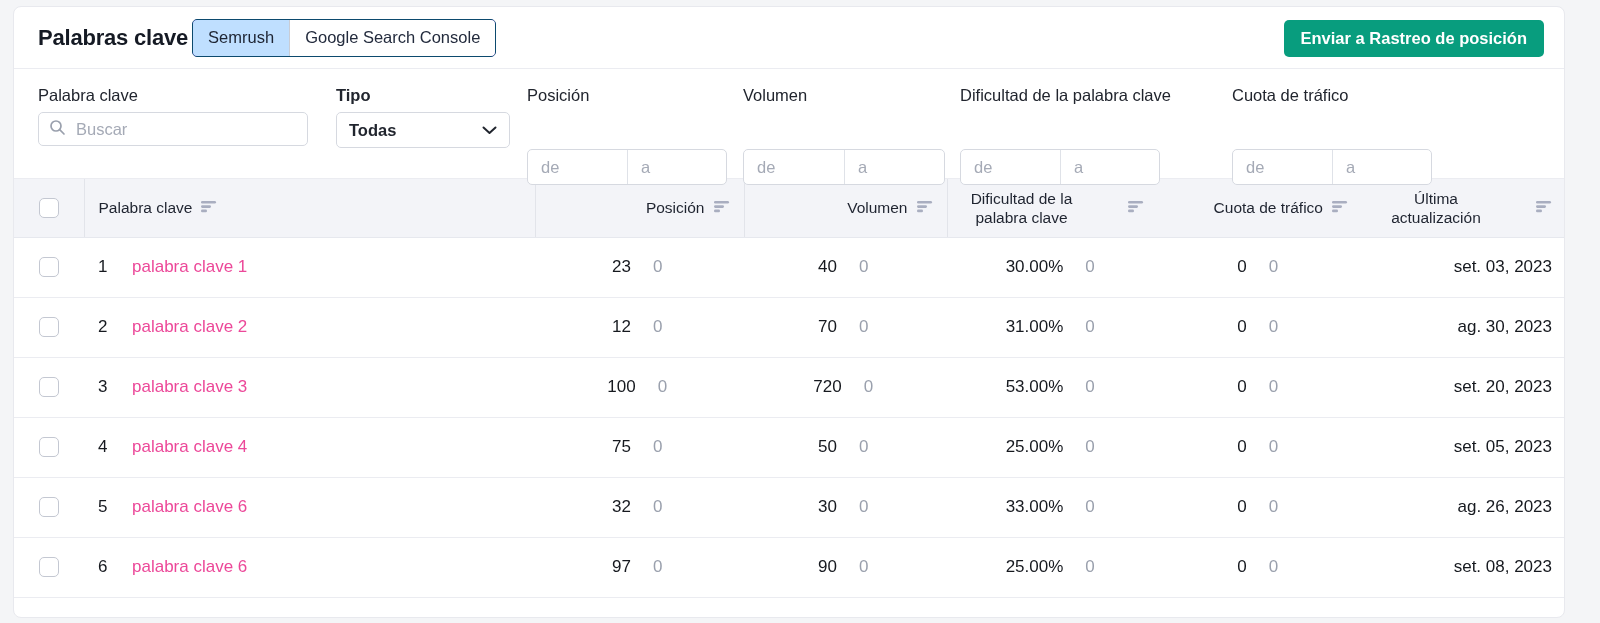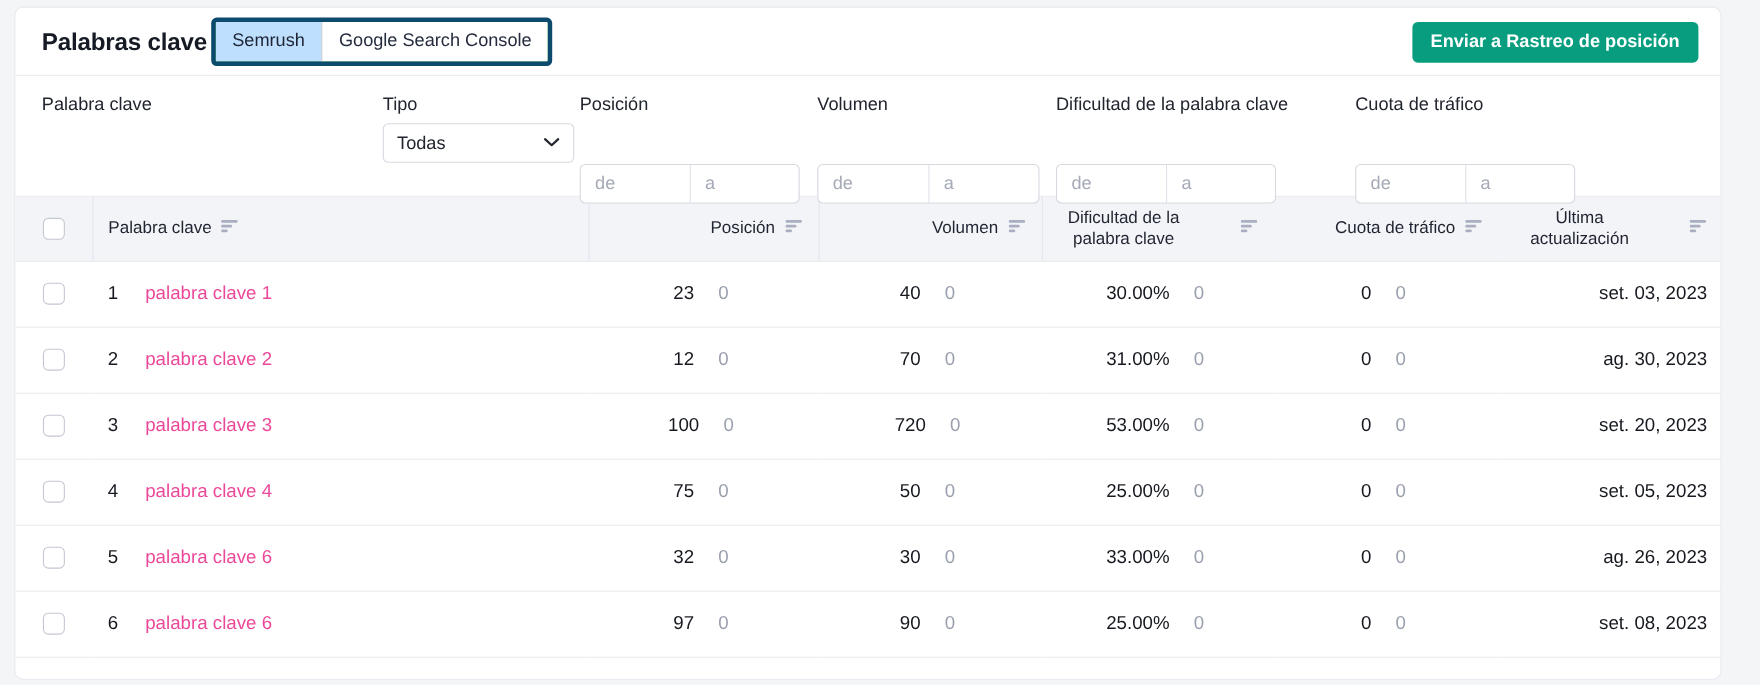--- a/index.html
+++ b/index.html
@@ -49,25 +49,25 @@
     font-size: 22px;
     font-weight: bold;
     color: #151a24;
     letter-spacing: -0.2px;
     margin-right: 4px;
     white-space: nowrap;
   }
 
   .toggle-group {
     display: inline-flex;
-    border: 4px solid #0c4a6e;
+    border: 1px solid #0c4a6e;
     border-radius: 5px;
     overflow: hidden;
     height: 36px;
-    background: #15803d;
+    background: #6d28d9;
   }
 
   .toggle-btn {
     display: flex;
     align-items: center;
     padding: 0 15px;
     font-size: 16.5px;
     color: #232b3d;
     background: #ffffff;
     border: none;
@@ -322,23 +322,32 @@
         <button class="toggle-btn">Google Search Console</button>
       </div>
 
       <button class="header-cta">Enviar a Rastreo de posición</button>
     </div>
 
     <div class="filter-bar">
 
       <div class="filter-group" style="left:24px;">
         <div class="filter-label">Palabra clave</div>
+        <div class="search-box">
+          <span class="magnifier">
+            <svg width="17" height="17" viewBox="0 0 17 17">
+              <circle cx="7" cy="7" r="5" fill="none" stroke="#9aa0ad" stroke-width="1.7"></circle>
+              <line x1="10.7" y1="10.7" x2="15" y2="15" stroke="#9aa0ad" stroke-width="1.7" stroke-linecap="round"></line>
+            </svg>
+          </span>
+          <input type="text" placeholder="Buscar" style="">
+        </div>
       </div>
 
-      <div class="filter-group" style="left:334px;">
+      <div class="filter-group" style="left:322px;font-weight:bold;">
         <div class="filter-label">Tipo</div>
         <div class="select-box">
           <span class="sel-value">Todas</span>
           <span class="chev">
             <svg width="15" height="9" viewBox="0 0 15 9">
               <polyline points="1.5,1.5 7.5,7 13.5,1.5" fill="none" stroke="#21252e" stroke-width="2" stroke-linecap="round" stroke-linejoin="round"></polyline>
             </svg>
           </span>
         </div>
       </div>

